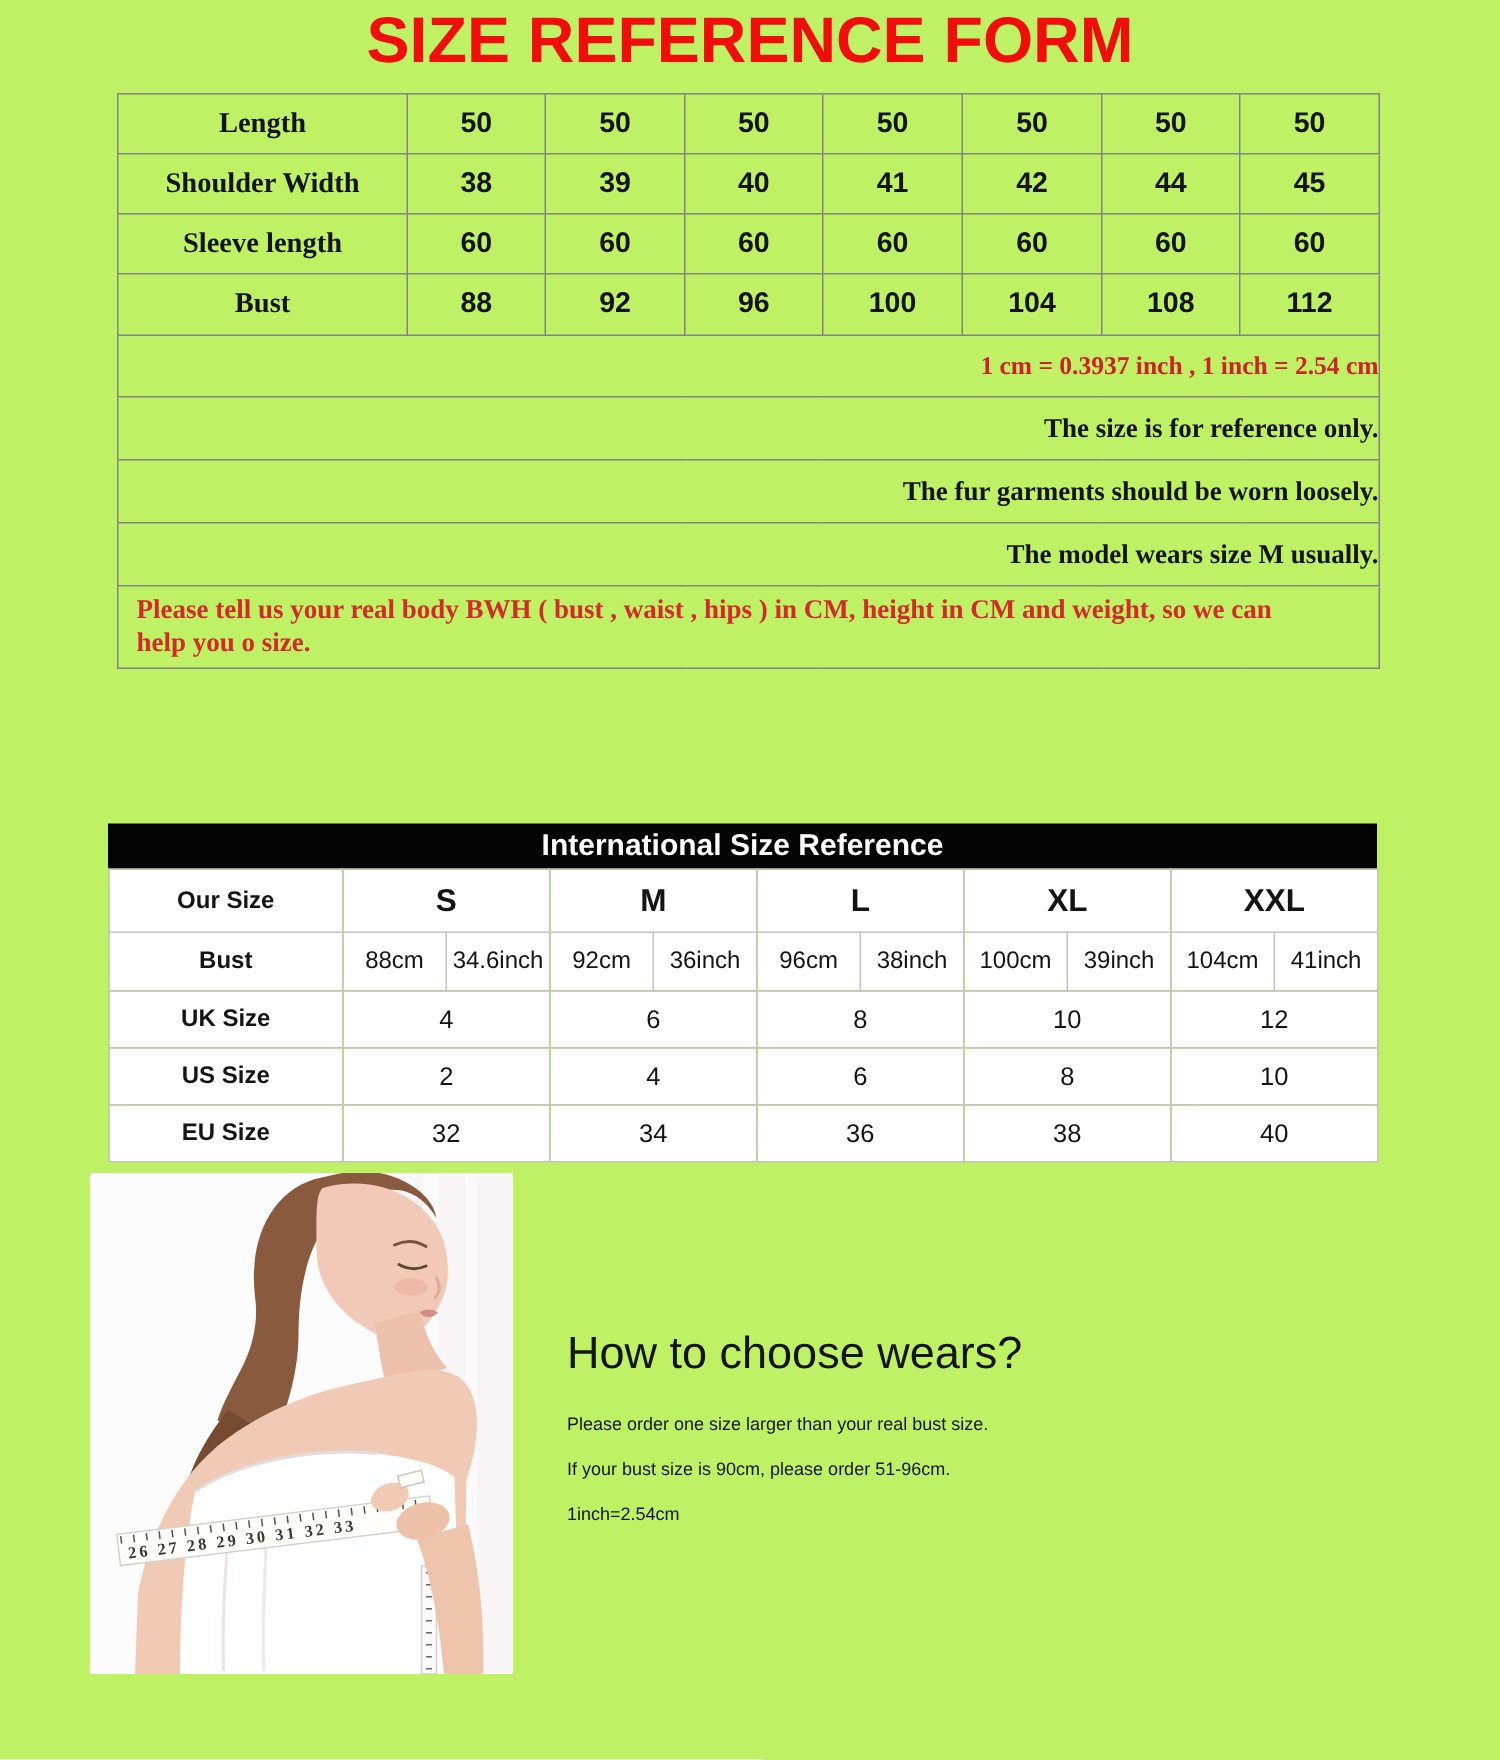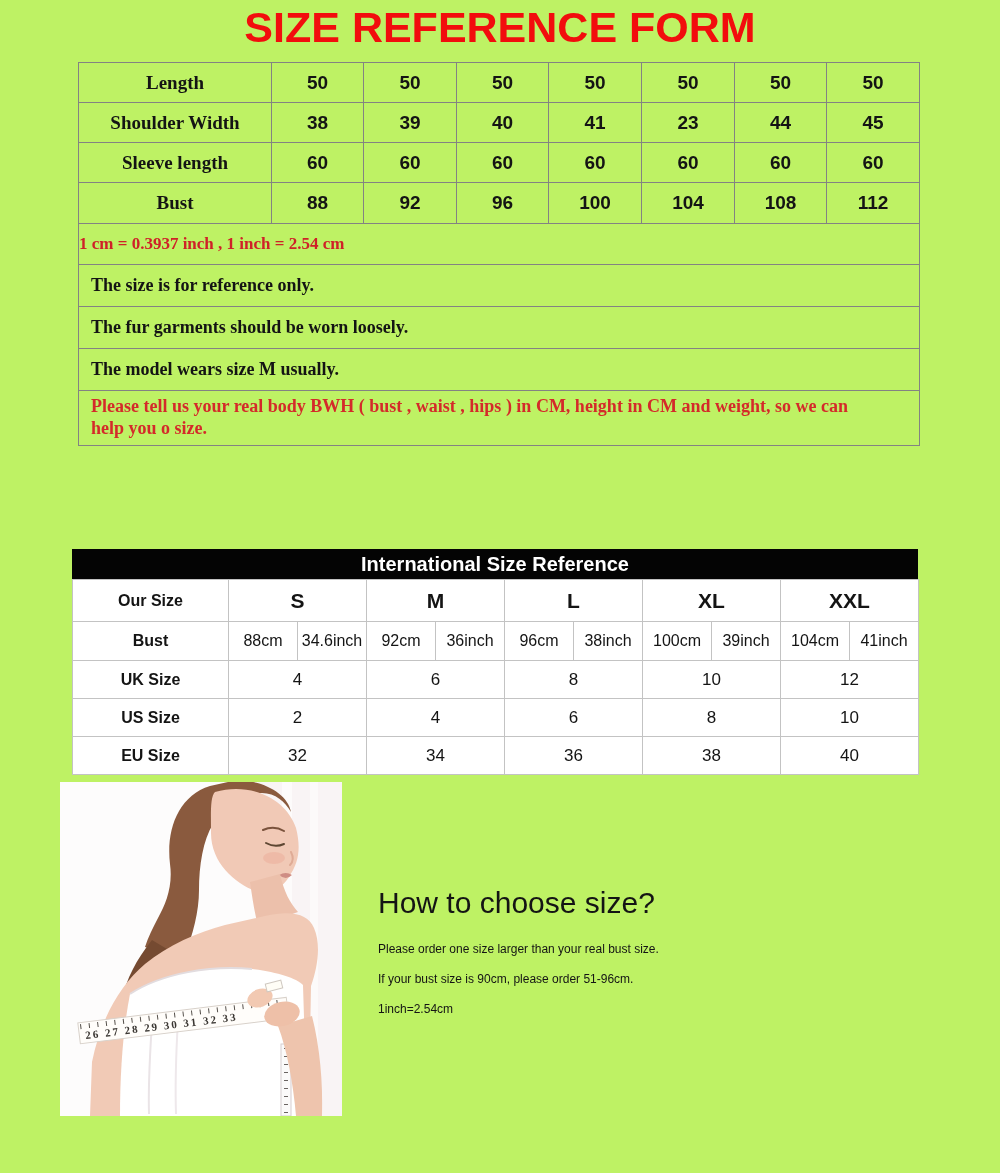--- a/index.html
+++ b/index.html
@@ -22,26 +22,26 @@
   .t1 td {
     border:1px solid #838383; text-align:center; vertical-align:middle;
     padding:0; color:#141414; overflow:hidden;
   }
   .t1 .lbl {
     font-family:"Liberation Serif", serif; font-weight:bold; font-size:19px;
   }
   .t1 .hdr { font-weight:bold; font-size:18px; }
   .t1 .num { font-size:19px; font-weight:600; }
   .t1 .conv {
-    text-align:left; padding-right:14px;
+    text-align:right; 
     font-family:"Liberation Serif", serif; font-weight:bold; font-size:17px;
     color:#cf2128;
   }
   .t1 .note {
-    text-align:left; padding-left:12px;
+    text-align:right; padding-left:12px;
     font-family:"Liberation Serif", serif; font-weight:bold; font-size:18px;
   }
   .t1 .rednote {
     text-align:left; padding:4px 48px 4px 12px; line-height:1.2;
     font-family:"Liberation Serif", serif; font-weight:bold; font-size:18px;
     color:#d42a2a;
   }
 
   
   .intl-bar {
@@ -97,21 +97,21 @@
         <td class="num">50</td>
         <td class="num">50</td>
         <td class="num">50</td>
       </tr>
       <tr style="height:40px">
         <td class="lbl">Shoulder Width</td>
         <td class="num">38</td>
         <td class="num">39</td>
         <td class="num">40</td>
         <td class="num">41</td>
-        <td class="num">23</td>
+        <td class="num">42</td>
         <td class="num">44</td>
         <td class="num">45</td>
       </tr>
       <tr style="height:40px">
         <td class="lbl">Sleeve length</td>
         <td class="num">60</td>
         <td class="num">60</td>
         <td class="num">60</td>
         <td class="num">60</td>
         <td class="num">60</td>
@@ -248,19 +248,19 @@
       <line x1="226" y1="266" x2="226" y2="332" stroke="#6a6462" stroke-width="4" stroke-dasharray="1 7"></line>
 
       <path d="M236,334 C233,300 227,268 218,244 L252,234 C260,266 263,300 262,334 Z" fill="#eec4ad"></path>
       <ellipse cx="222" cy="232" rx="18" ry="12" fill="#eec0a8" transform="rotate(-14 222 232)"></ellipse>
       <ellipse cx="200" cy="216" rx="13" ry="9" fill="#f2c9b2" transform="rotate(-20 200 216)"></ellipse>
       <rect x="206" y="200" width="16" height="8" fill="#fffdf6" stroke="#cfc8c0" stroke-width="1" transform="rotate(-14 214 204)"></rect>
     </svg>
   </div>
 
   <div class="howto">
-    <p class="howto-title">How to choose size?</p>
+    <p class="howto-title">How to choose wears?</p>
     <p class="howto-line">Please order one size larger than your real bust size.</p>
     <p class="howto-line">If your bust size is 90cm, please order 51-96cm.</p>
     <p class="howto-line">1inch=2.54cm</p>
   </div>
 
 </div>
 
 </body></html>

